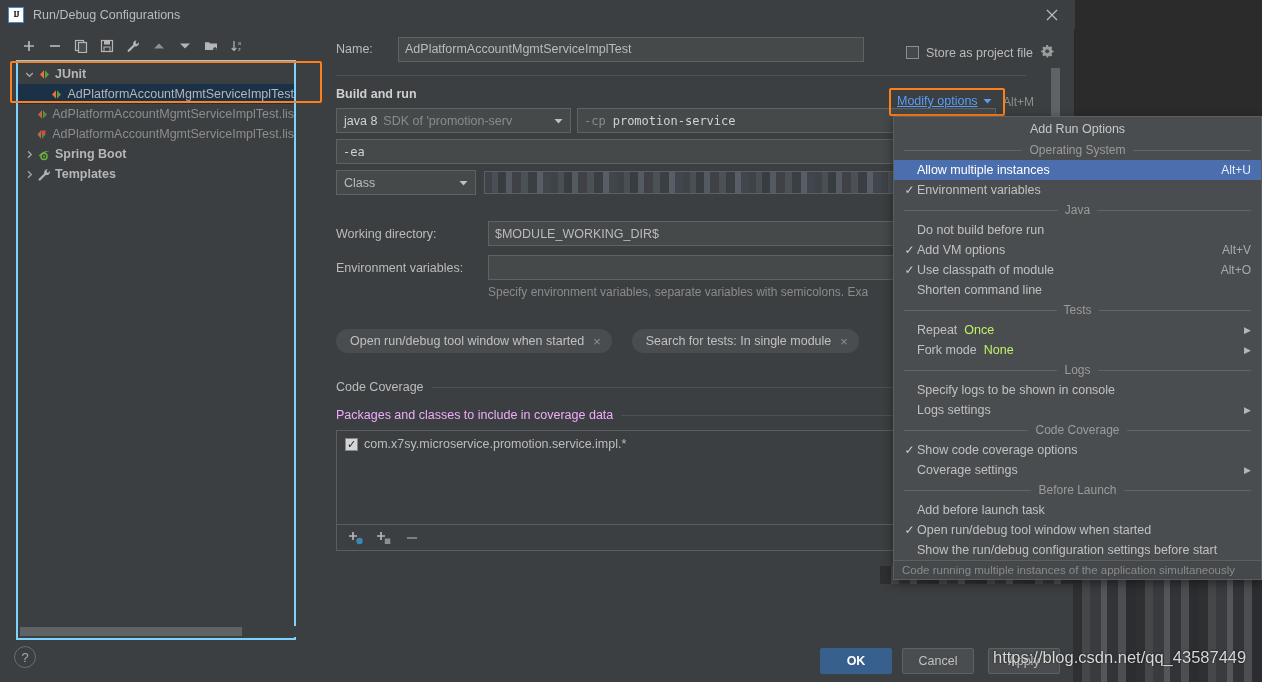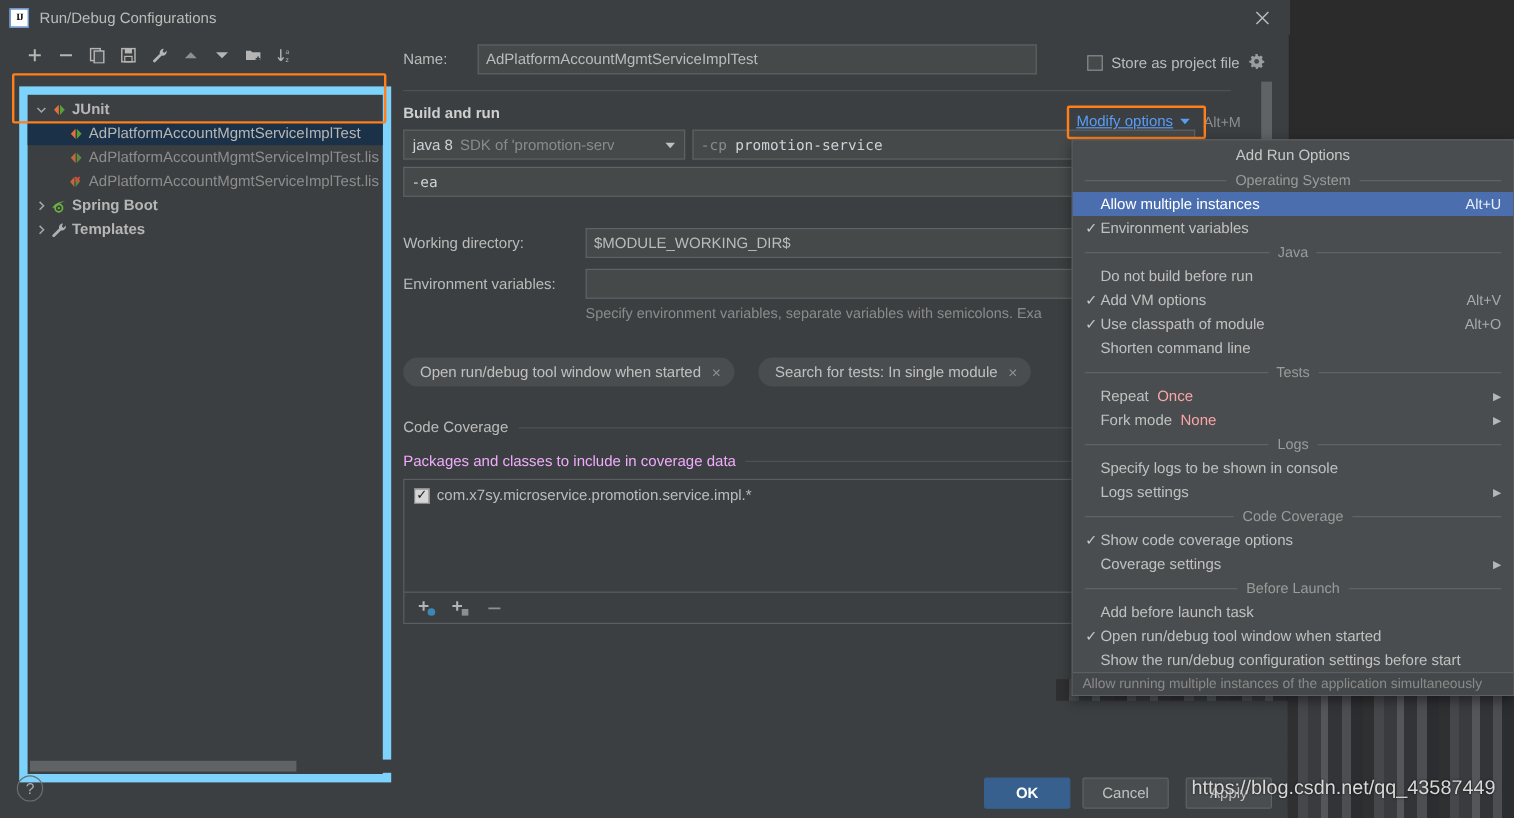--- a/index.html
+++ b/index.html
@@ -62,24 +62,24 @@
   .tree-toolbar {
     height: 24px; display: flex; align-items: center; gap: 0px;
     padding-left: 8px;
   }
   .tb-ico {
     width: 26px; height: 22px;
     display: flex; align-items: center; justify-content: center;
     cursor: pointer;
   }
   .tree-box {
-    position: absolute; top: 38px; left: 8px;
-    width: 310px; height: 580px;
+    position: absolute; top: 26px; left: 8px;
+    width: 280px; height: 580px;
     background: #3c3f41;
-    border: 7px solid #7dd3fc;
+    border: 2px solid #7dd3fc;
   }
   .tree-rows { position: relative; padding-top: 2px; }
   .tree-row {
     height: 20px; display: flex; align-items: center;
     white-space: nowrap; overflow: hidden;
     font-size: 12.5px;
     padding-left: 4px;
     cursor: pointer;
   }
   .tree-row.selected { background: #1b3147; }
@@ -238,21 +238,21 @@
   .menu-sep .ln { flex: 1; height: 1px; background: #606466; }
   .mi {
     height: 20px; display: flex; align-items: center;
     padding-left: 8px; padding-right: 10px;
     font-size: 12.5px; color: #c0c0c0;
     cursor: pointer; position: relative;
   }
   .mi.sel { background: #4b6eaf; color: #ffffff; }
   .mi .check { width: 15px; display:inline-flex; align-items:center; justify-content:center; color:#c9c9c9; font-size:12px; }
   .mi .mlabel { flex: 0 0 auto; }
-  .mi .mval { color: #fca5a5; margin-left: 7px; text-align: center; }
+  .mi .mval { color: #bef264; margin-left: 7px; text-align: center; }
   .mi .mkey { margin-left: auto; color: #a9a9a9; font-size: 12px; }
   .mi.sel .mkey { color: #e7eefb; }
   .mi .msub { margin-left: auto; color: #b6b6b6; font-size: 9px; }
   .menu-status {
     height: 19px; line-height: 19px;
     background: #45484a;
     border-top: 1px solid #5b5f61;
     color: #8a8a8a; font-size: 11.5px;
     padding-left: 8px;
     white-space: nowrap; overflow: hidden;
@@ -497,20 +497,31 @@
         <div class="field mono" style="width:419px;">
           <span style="color:#8b8b8b;">-cp</span>
           <span style="margin-left:7px;color:#cdd3d8;">promotion-service</span>
         </div>
       </div>
 
       <div class="row" style="margin-top:6px;">
         <div class="field mono" style="width:560px;color:#cdd3d8;">-ea</div>
       </div>
 
+      <div class="row" style="margin-top:6px;gap:8px;">
+        <div class="combo" style="width:140px;">
+          <span>Class</span>
+          <span class="arrow">
+            <svg width="9" height="7" viewBox="0 0 9 7">
+                <path d="M0.5 1 L4.5 5.5 L8.5 1 Z" fill="#c0c0c0"></path>
+              </svg>
+          </span>
+        </div>
+        <div class="mosaic" style="width:412px;"></div>
+      </div>
 
       <div class="row" style="margin-top:26px;">
         <div class="lbl" style="width:152px;">Working directory:</div>
         <div class="field" style="width:408px;">$MODULE_WORKING_DIR$</div>
       </div>
 
       <div class="row" style="margin-top:9px;">
         <div class="lbl" style="width:152px;">Environment variables:</div>
         <div class="field" style="width:408px;"></div>
       </div>
@@ -703,21 +714,21 @@
     </div>
     <div class="mi">
       <span class="check">✓</span>
       <span class="mlabel">Open run/debug tool window when started</span>
     </div>
     <div class="mi">
       <span class="check"></span>
       <span class="mlabel">Show the run/debug configuration settings before start</span>
     </div>
 
-    <div class="menu-status">Allow running multiple instances of the application simultaneously</div>
+    <div class="menu-status">Code running multiple instances of the application simultaneously</div>
   </div>
 
   <div class="hl" style="left:10px;top:61px;width:312px;height:42px;"></div>
   <div class="hl" style="left:889px;top:88px;width:116px;height:28px;"></div>
   <div class="hl" style="left:895px;top:276px;width:179px;height:25px;"></div>
 
   <div class="wm-mosaic2"></div>
   <div class="wm-mosaic"></div>
   <div class="watermark">https://blog.csdn.net/qq_43587449</div>
 

